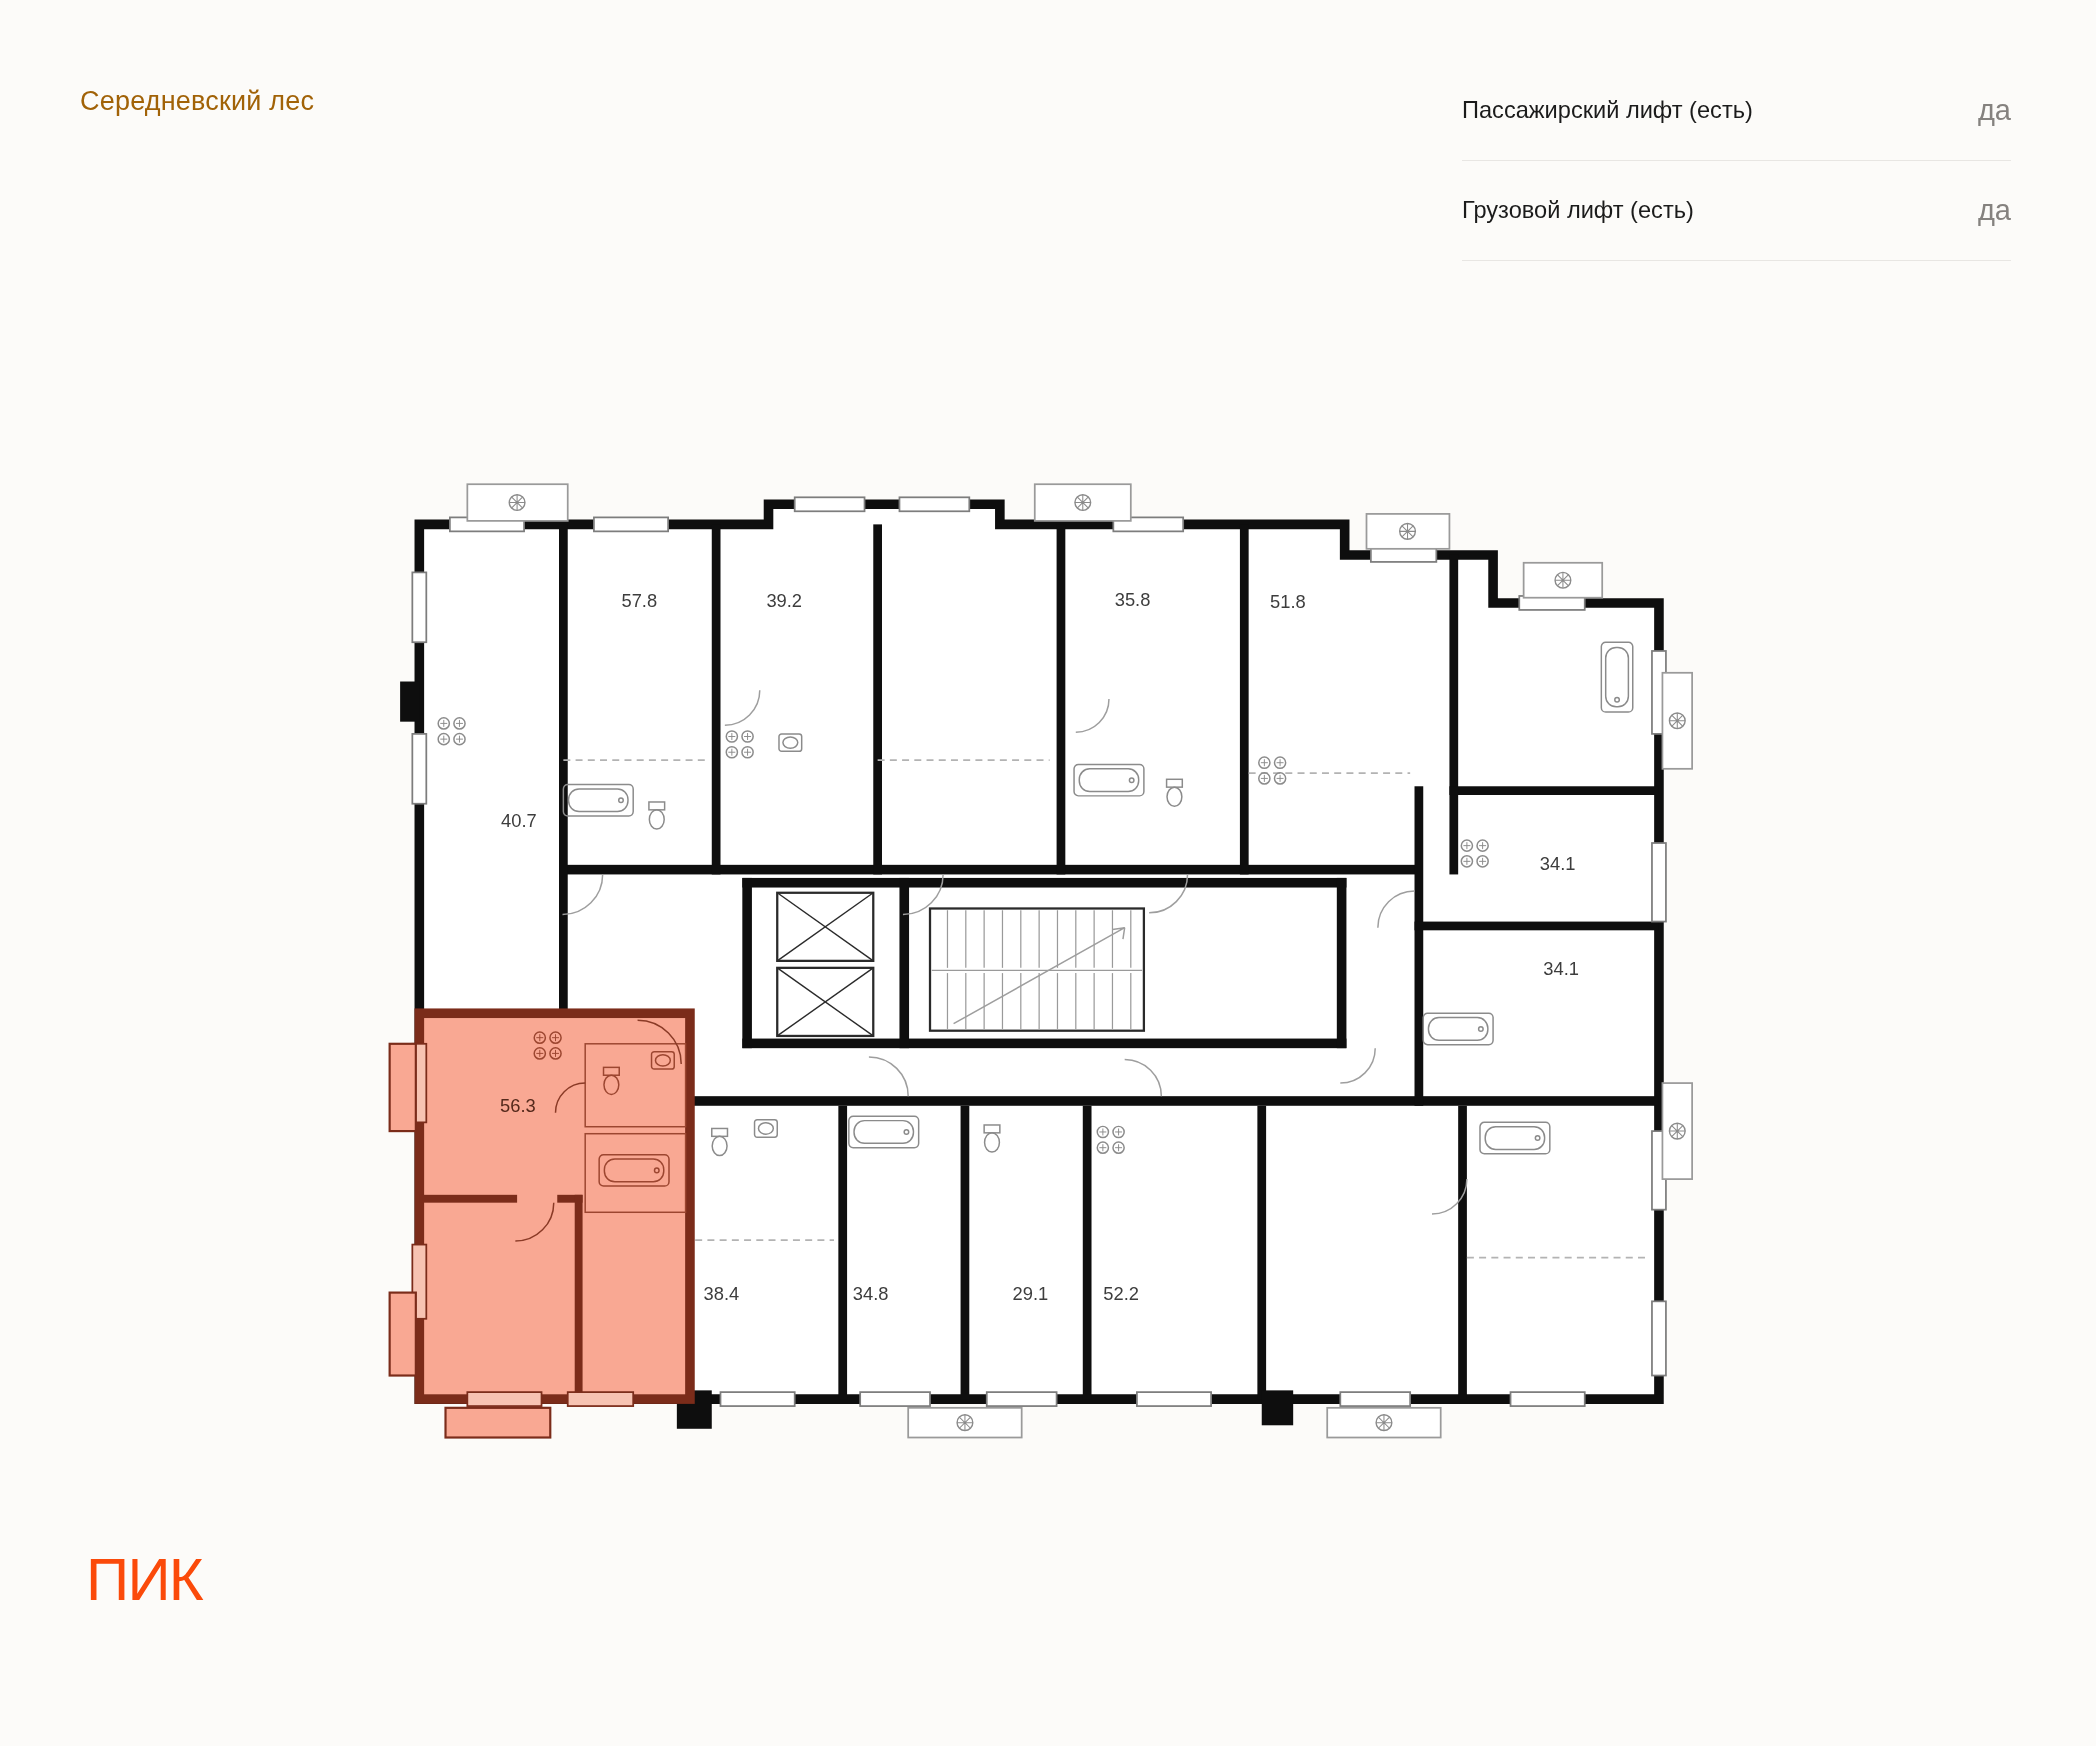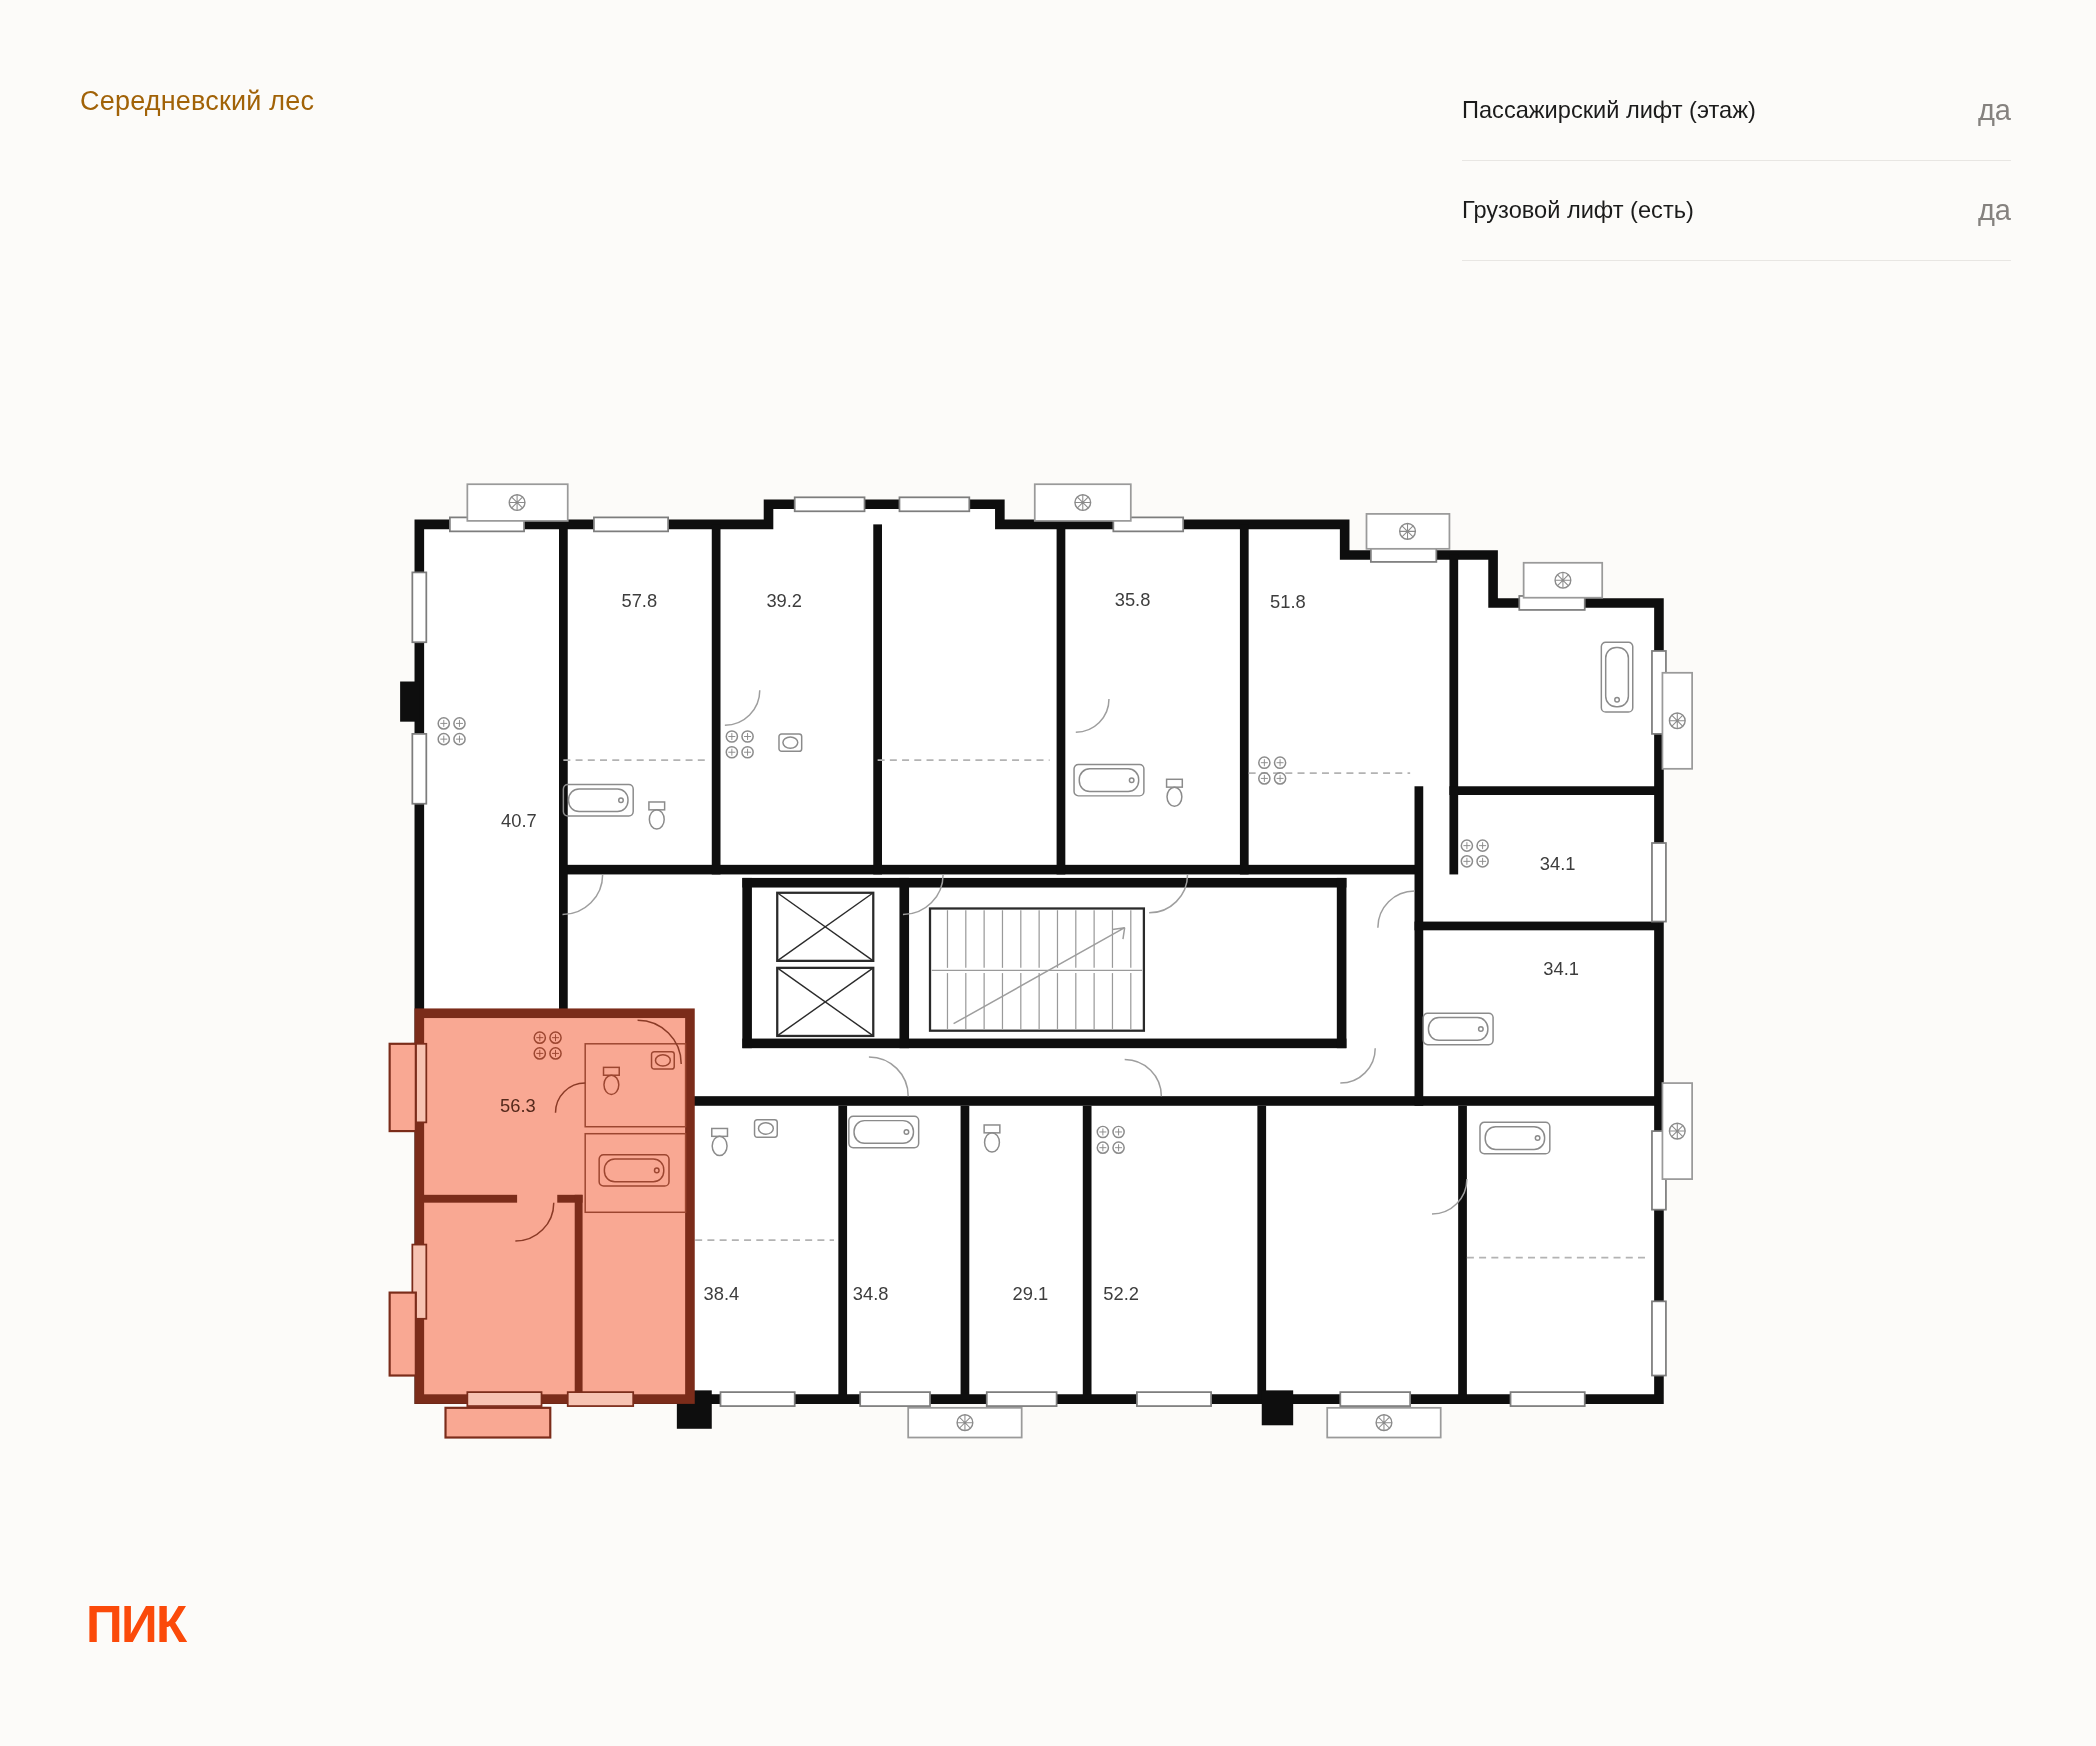--- a/index.html
+++ b/index.html
@@ -40,35 +40,35 @@
   .dash{stroke:#b3b3b3;stroke-width:2;stroke-dasharray:8 6;fill:none}
   .win{fill:#ffffff;stroke:#7d7d7d;stroke-width:2}
   .winm{fill:#f7c3b2;stroke:var(--hlwall);stroke-width:2}
   .box{fill:#ffffff;stroke:#9a9a9a;stroke-width:2}
   .boxm{fill:var(--hlfill);stroke:var(--hlwall);stroke-width:2.5}
   .hl-unit{fill:var(--hlfill);stroke:var(--hlwall);stroke-width:11}
   .mwall{fill:var(--hlwall)}
   .unit-label{font-family:"Liberation Sans","DejaVu Sans",sans-serif;font-size:21px;fill:#3d3d3d;text-anchor:middle}
   .unit-label.hl{fill:#55291b}
   .logo{
-    position:absolute;left:86px;top:1595px;
-    font-size:51px;font-weight:700;color:var(--accent);
+    position:absolute;left:86px;top:1545px;
+    font-size:60px;font-weight:400;color:var(--accent);
     letter-spacing:-1.7px;
   }
 </style>
 </head>
 <body>
 
 <div class="hdr">
   <div class="project">Середневский лес</div>
 </div>
 
 <div class="info">
   <div class="info-row">
-    <span class="info-label">Пассажирский лифт (этаж)</span>
+    <span class="info-label">Пассажирский лифт (есть)</span>
     <span class="info-value">да</span>
   </div>
   <div class="info-row">
     <span class="info-label">Грузовой лифт (есть)</span>
     <span class="info-value">да</span>
   </div>
 </div>
 
 <div class="planwrap">
 <svg width="1319" height="969" viewBox="0 0 1510 1110">

